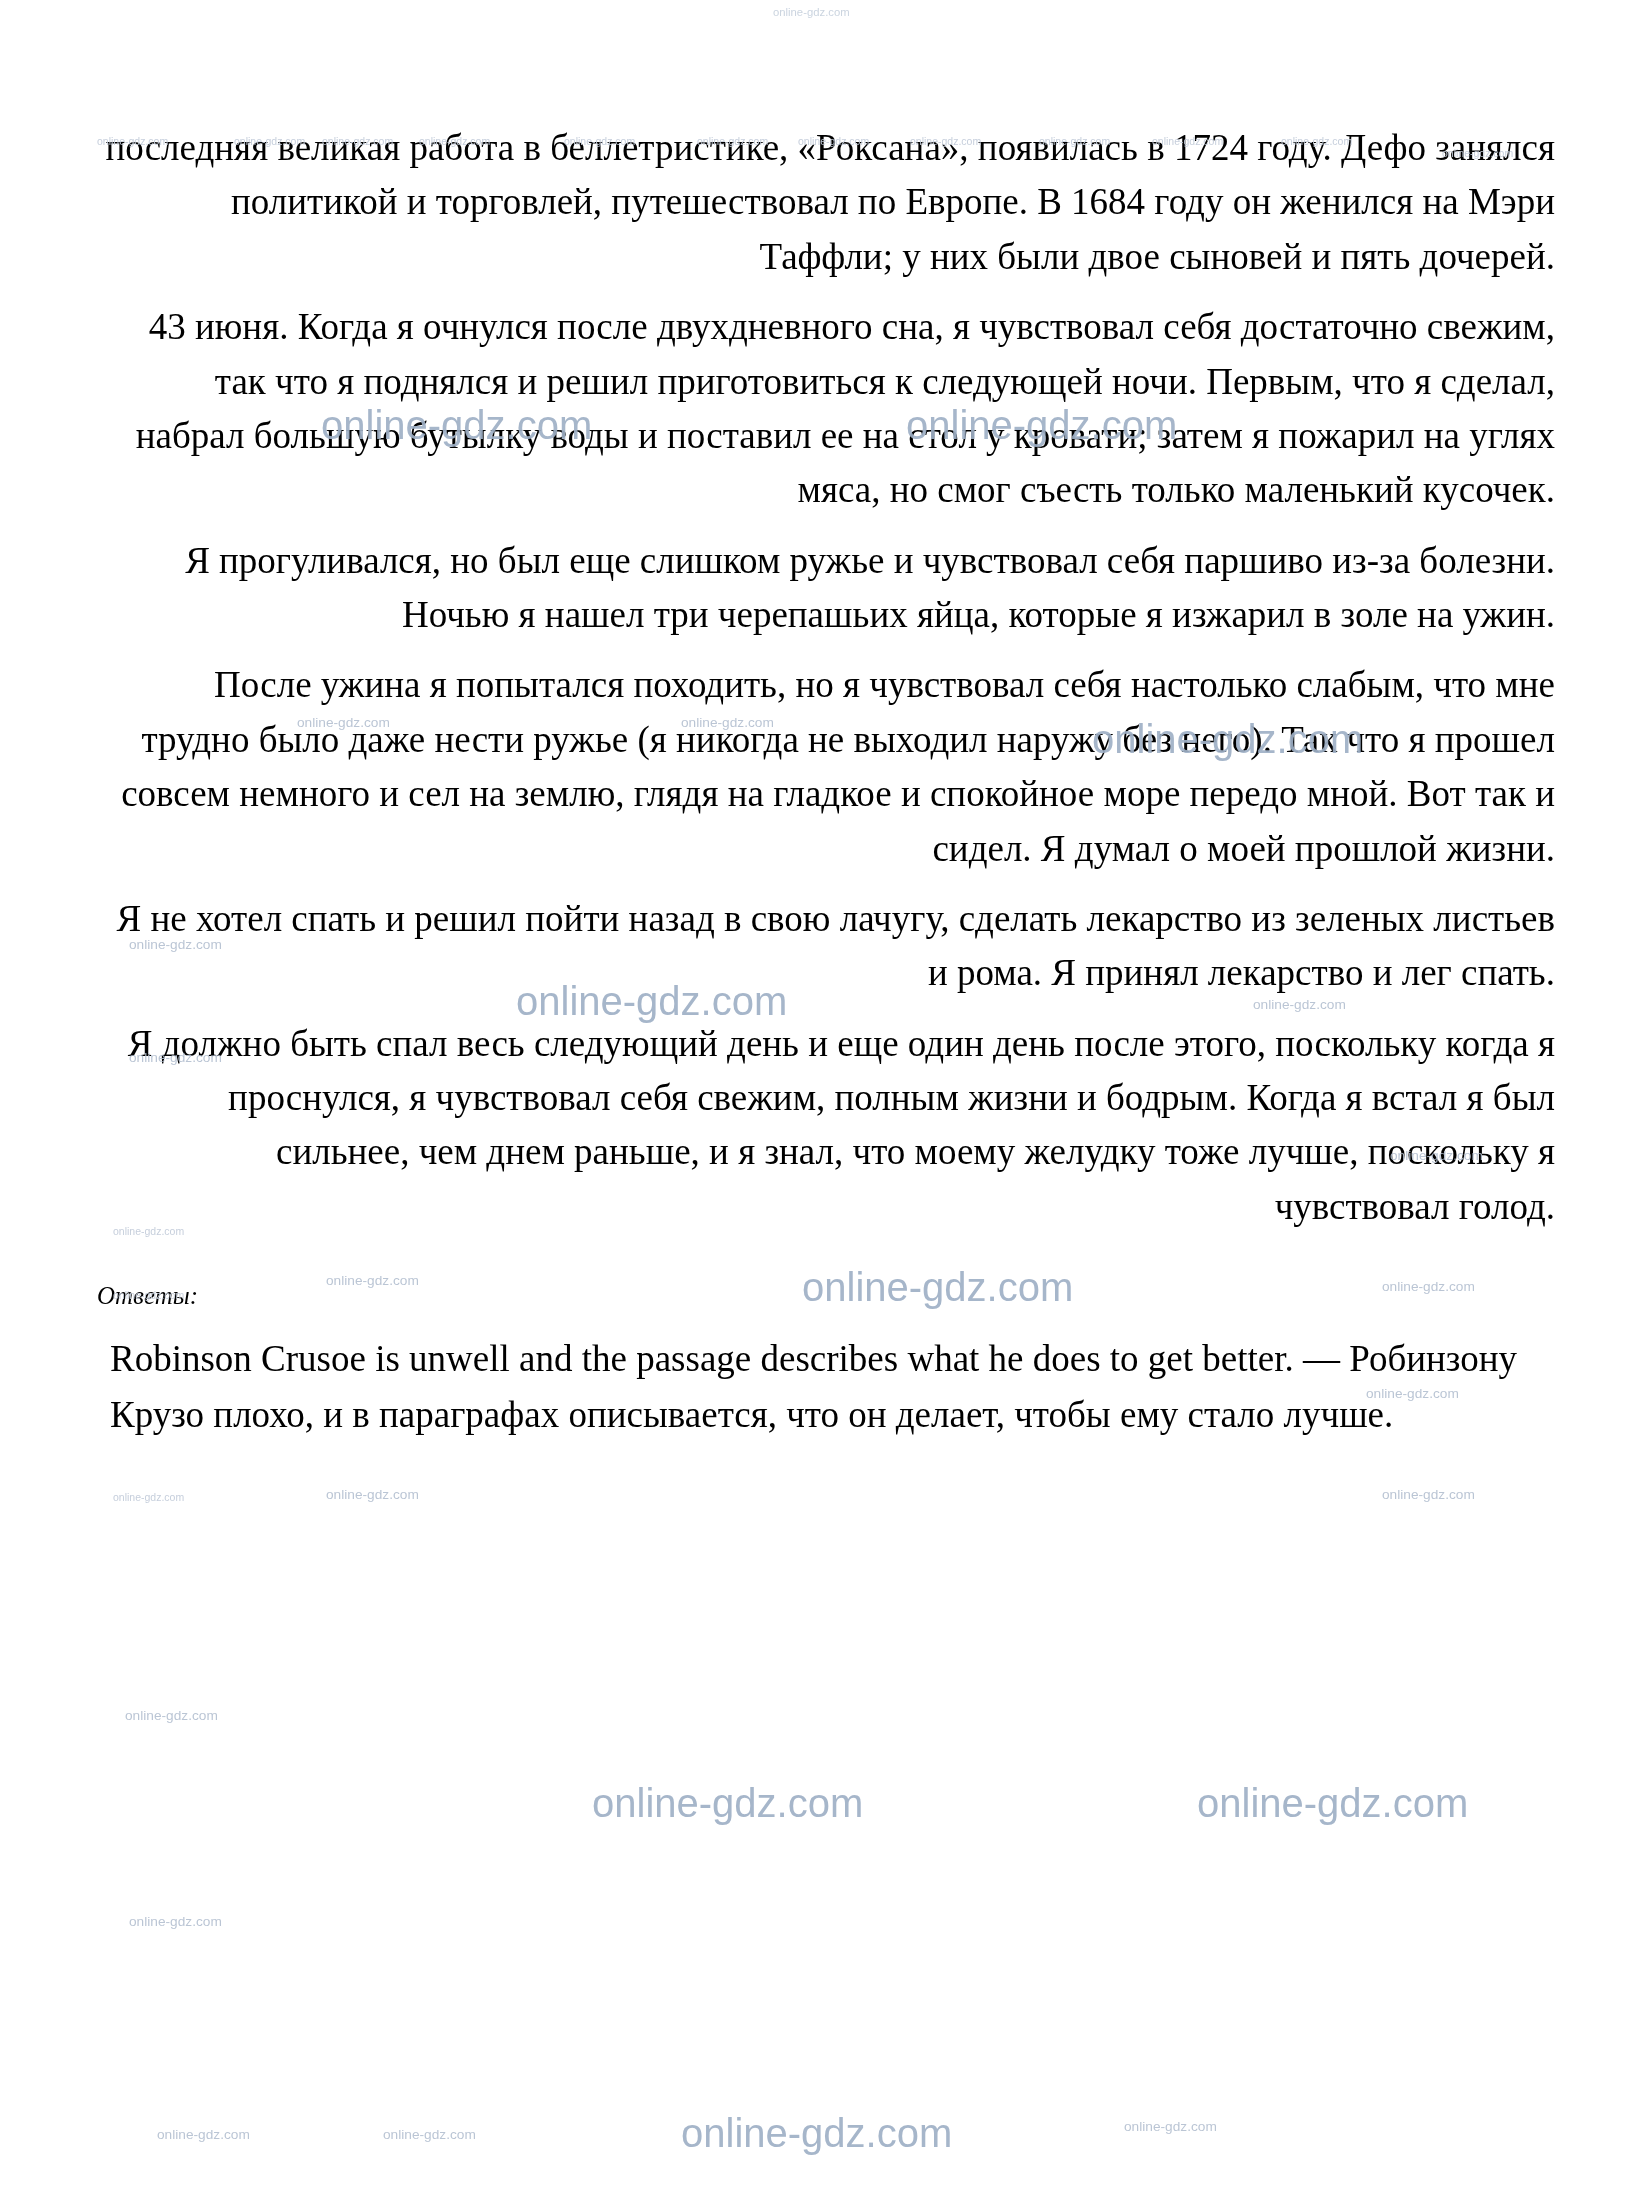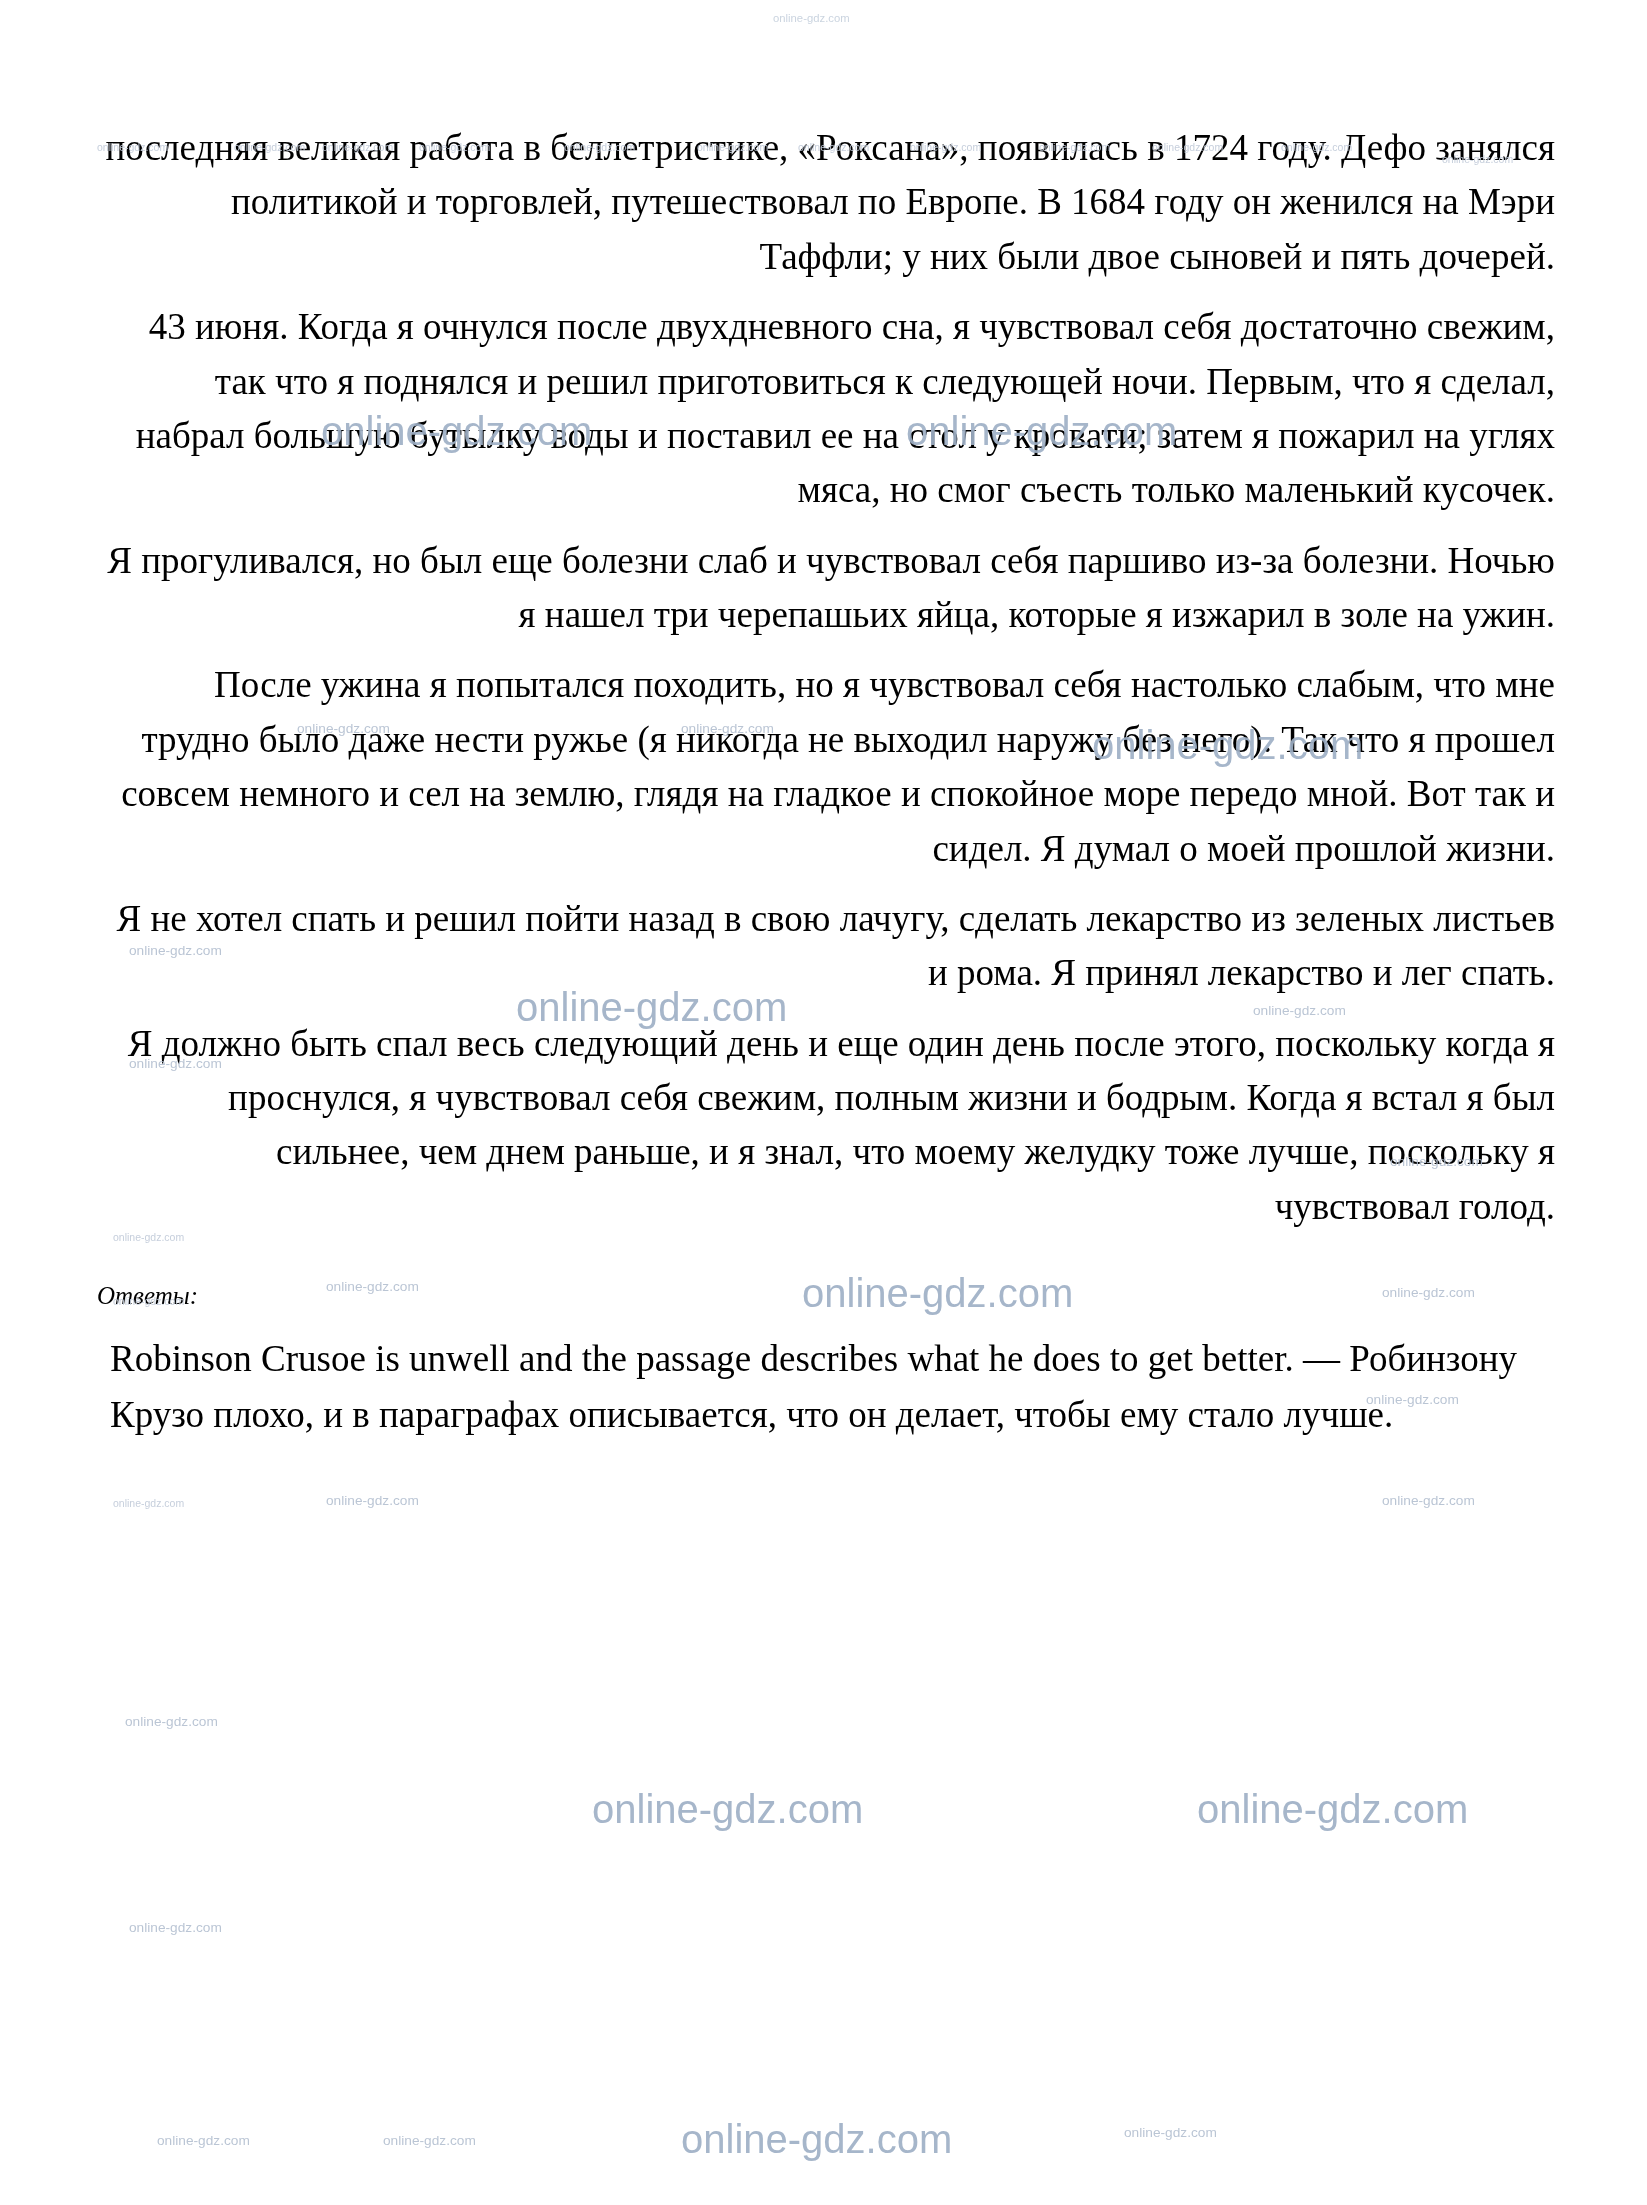--- a/index.html
+++ b/index.html
@@ -59,21 +59,20 @@
 
   
   .wm {
     position: absolute;
     color: #b9c4d2;
     font-family: "Liberation Sans", sans-serif;
     white-space: nowrap;
     pointer-events: none;
     z-index: 3;
     opacity: .95;
-    margin-top: 6px;
   }
   .wm.small {
     font-size: 13.7px;
     color: #b3bfd0;
     opacity: .9;
   }
   .wm.tiny {
     font-size: 10.5px;
     color: #c3ccda;
   }
@@ -89,21 +88,21 @@
 </style>
 </head>
 <body>
 
 <div id="page">
 
   <div id="content">
 
     <p class="para">последняя великая работа в беллетристике, «Роксана», появилась в 1724 году. Дефо занялся политикой и торговлей, путешествовал по Европе. В 1684 году он женился на Мэри Таффли; у них были двое сыновей и пять дочерей.</p>
     <p class="para">43 июня. Когда я очнулся после двухдневного сна, я чувствовал себя достаточно свежим, так что я поднялся и решил приготовиться к следующей ночи. Первым, что я сделал, набрал большую бутылку воды и поставил ее на стол у кровати; затем я пожарил на углях мяса, но смог съесть только маленький кусочек.</p>
-    <p class="para">Я прогуливался, но был еще болезни слаб и чувствовал себя паршиво из-за болезни. Ночью я нашел три черепашьих яйца, которые я изжарил в золе на ужин.</p>
+    <p class="para">Я прогуливался, но был еще слишком ружье и чувствовал себя паршиво из-за болезни. Ночью я нашел три черепашьих яйца, которые я изжарил в золе на ужин.</p>
     <p class="para">После ужина я попытался походить, но я чувствовал себя настолько слабым, что мне трудно было даже нести ружье (я никогда не выходил наружу без него). Так что я прошел совсем немного и сел на землю, глядя на гладкое и спокойное море передо мной. Вот так и сидел. Я думал о моей прошлой жизни.</p>
     <p class="para">Я не хотел спать и решил пойти назад в свою лачугу, сделать лекарство из зеленых листьев и рома. Я принял лекарство и лег спать.</p>
     <p class="para">Я должно быть спал весь следующий день и еще один день после этого, поскольку когда я проснулся, я чувствовал себя свежим, полным жизни и бодрым. Когда я встал я был сильнее, чем днем раньше, и я знал, что моему желудку тоже лучше, поскольку я чувствовал голод.</p>
 
     <p class="answers-label">Ответы:</p>
     <p class="answer">Robinson Crusoe is unwell and the passage describes what he does to get better. — Робинзону Крузо плохо, и в параграфах описывается, что он делает, чтобы ему стало лучше.</p>
 
   </div>
 
   <div id="watermark-layer">

